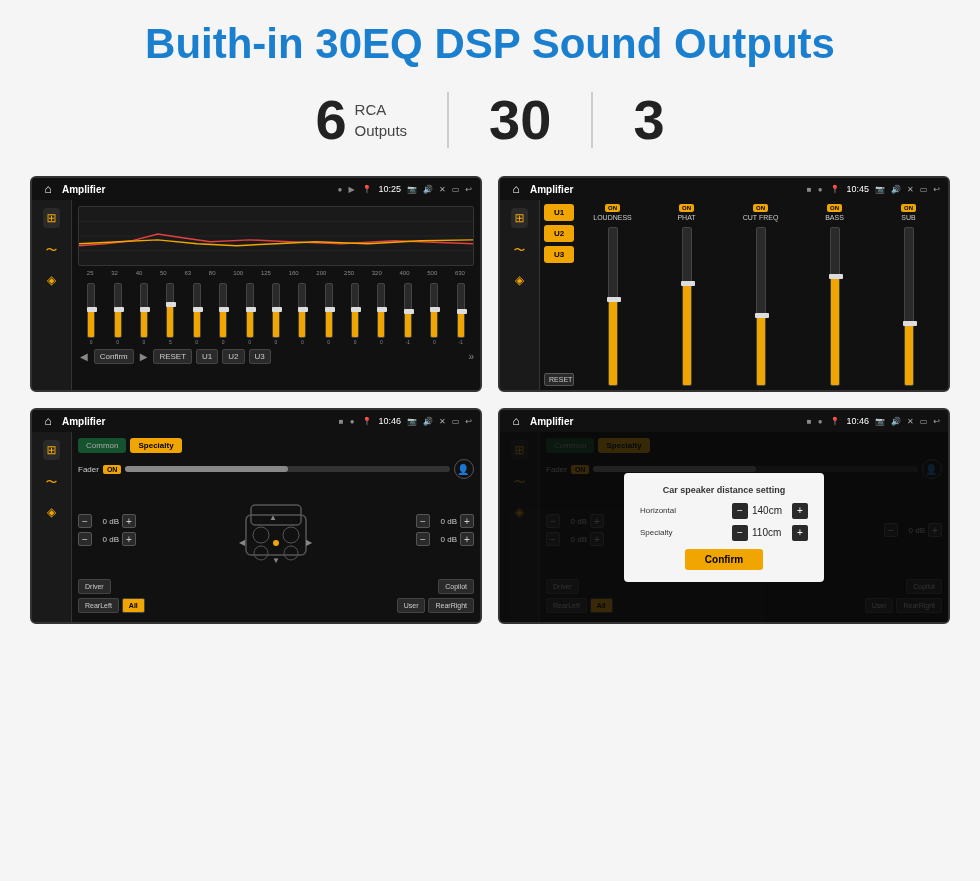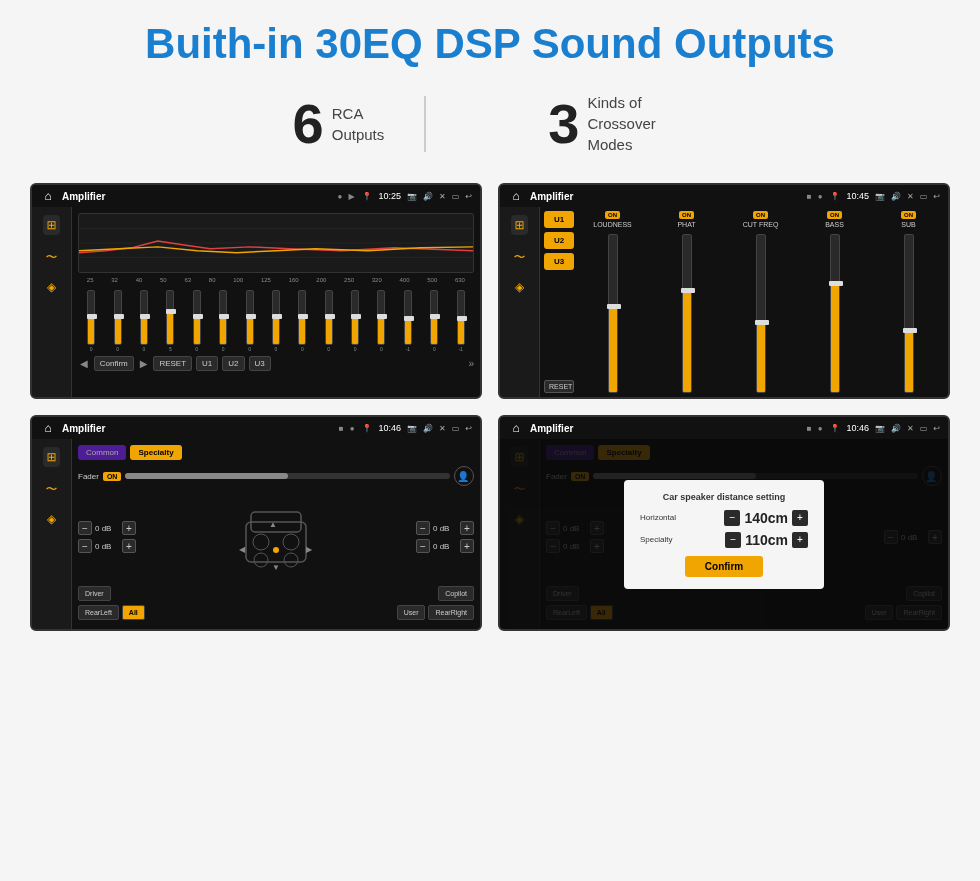--- a/index.html
+++ b/index.html
@@ -323,21 +323,21 @@
       flex: 1;
       background: #111;
       padding: 6px;
     }
     .spk-tabs {
       display: flex;
       gap: 4px;
       margin-bottom: 6px;
     }
     .spk-tab {
-      background: #4c1d95;
+      background: #14532d;
       color: #aaa;
       font-size: 8px;
       padding: 3px 8px;
       border-radius: 3px;
       cursor: pointer;
     }
     .spk-tab.active {
       background: #f0a500;
       color: #000;
       font-weight: bold;
@@ -407,21 +407,21 @@
       border-radius: 2px;
       color: #ccc;
       font-size: 10px;
       display: flex; align-items: center; justify-content: center;
       cursor: pointer;
     }
     .spk-db-val {
       font-size: 8px;
       color: #ccc;
       min-width: 24px;
-      text-align: left;
+      text-align: right;
     }
     .spk-plus {
       width: 14px;
       height: 14px;
       background: #2a2a2a;
       border: 1px solid #555;
       border-radius: 2px;
       color: #ccc;
       font-size: 10px;
       display: flex; align-items: center; justify-content: center;
@@ -502,25 +502,23 @@
       width: 16px;
       height: 16px;
       background: #2a2a2a;
       color: #fff;
       font-size: 10px;
       display: flex; align-items: center; justify-content: center;
       border-radius: 2px;
       cursor: pointer;
     }
     .dialog-val {
-      font-size: 14px;
+      font-size: 10px;
       color: #222;
       min-width: 36px;
-      text-align: center;
-      font-weight: bold;
     }
     .dialog-plus {
       width: 16px;
       height: 16px;
       background: #2a2a2a;
       color: #fff;
       font-size: 10px;
       display: flex; align-items: center; justify-content: center;
       border-radius: 2px;
       cursor: pointer;
@@ -550,24 +548,24 @@
 <div class="page-wrapper">
 
   <h1 class="main-title">Buith-in 30EQ DSP Sound Outputs</h1>
 
   <div class="stats-row">
     <div class="stat-item">
       <span class="stat-number">6</span>
       <span class="stat-label">RCA<br>Outputs</span>
     </div>
     <div class="stat-item">
+      <span class="stat-number">30</span>
     </div>
     <div class="stat-item">
       <span class="stat-number">3</span>
-      <span class="stat-label">Kinds of<br>Crossover Modes</span>
     </div>
   </div>
 
   <div class="screens-grid">
 
     <div class="screen">
       <div class="status-bar">
         <span class="status-home">⌂</span>
         <span class="status-title">Amplifier</span>
         <span class="status-dots">● ▶</span>

